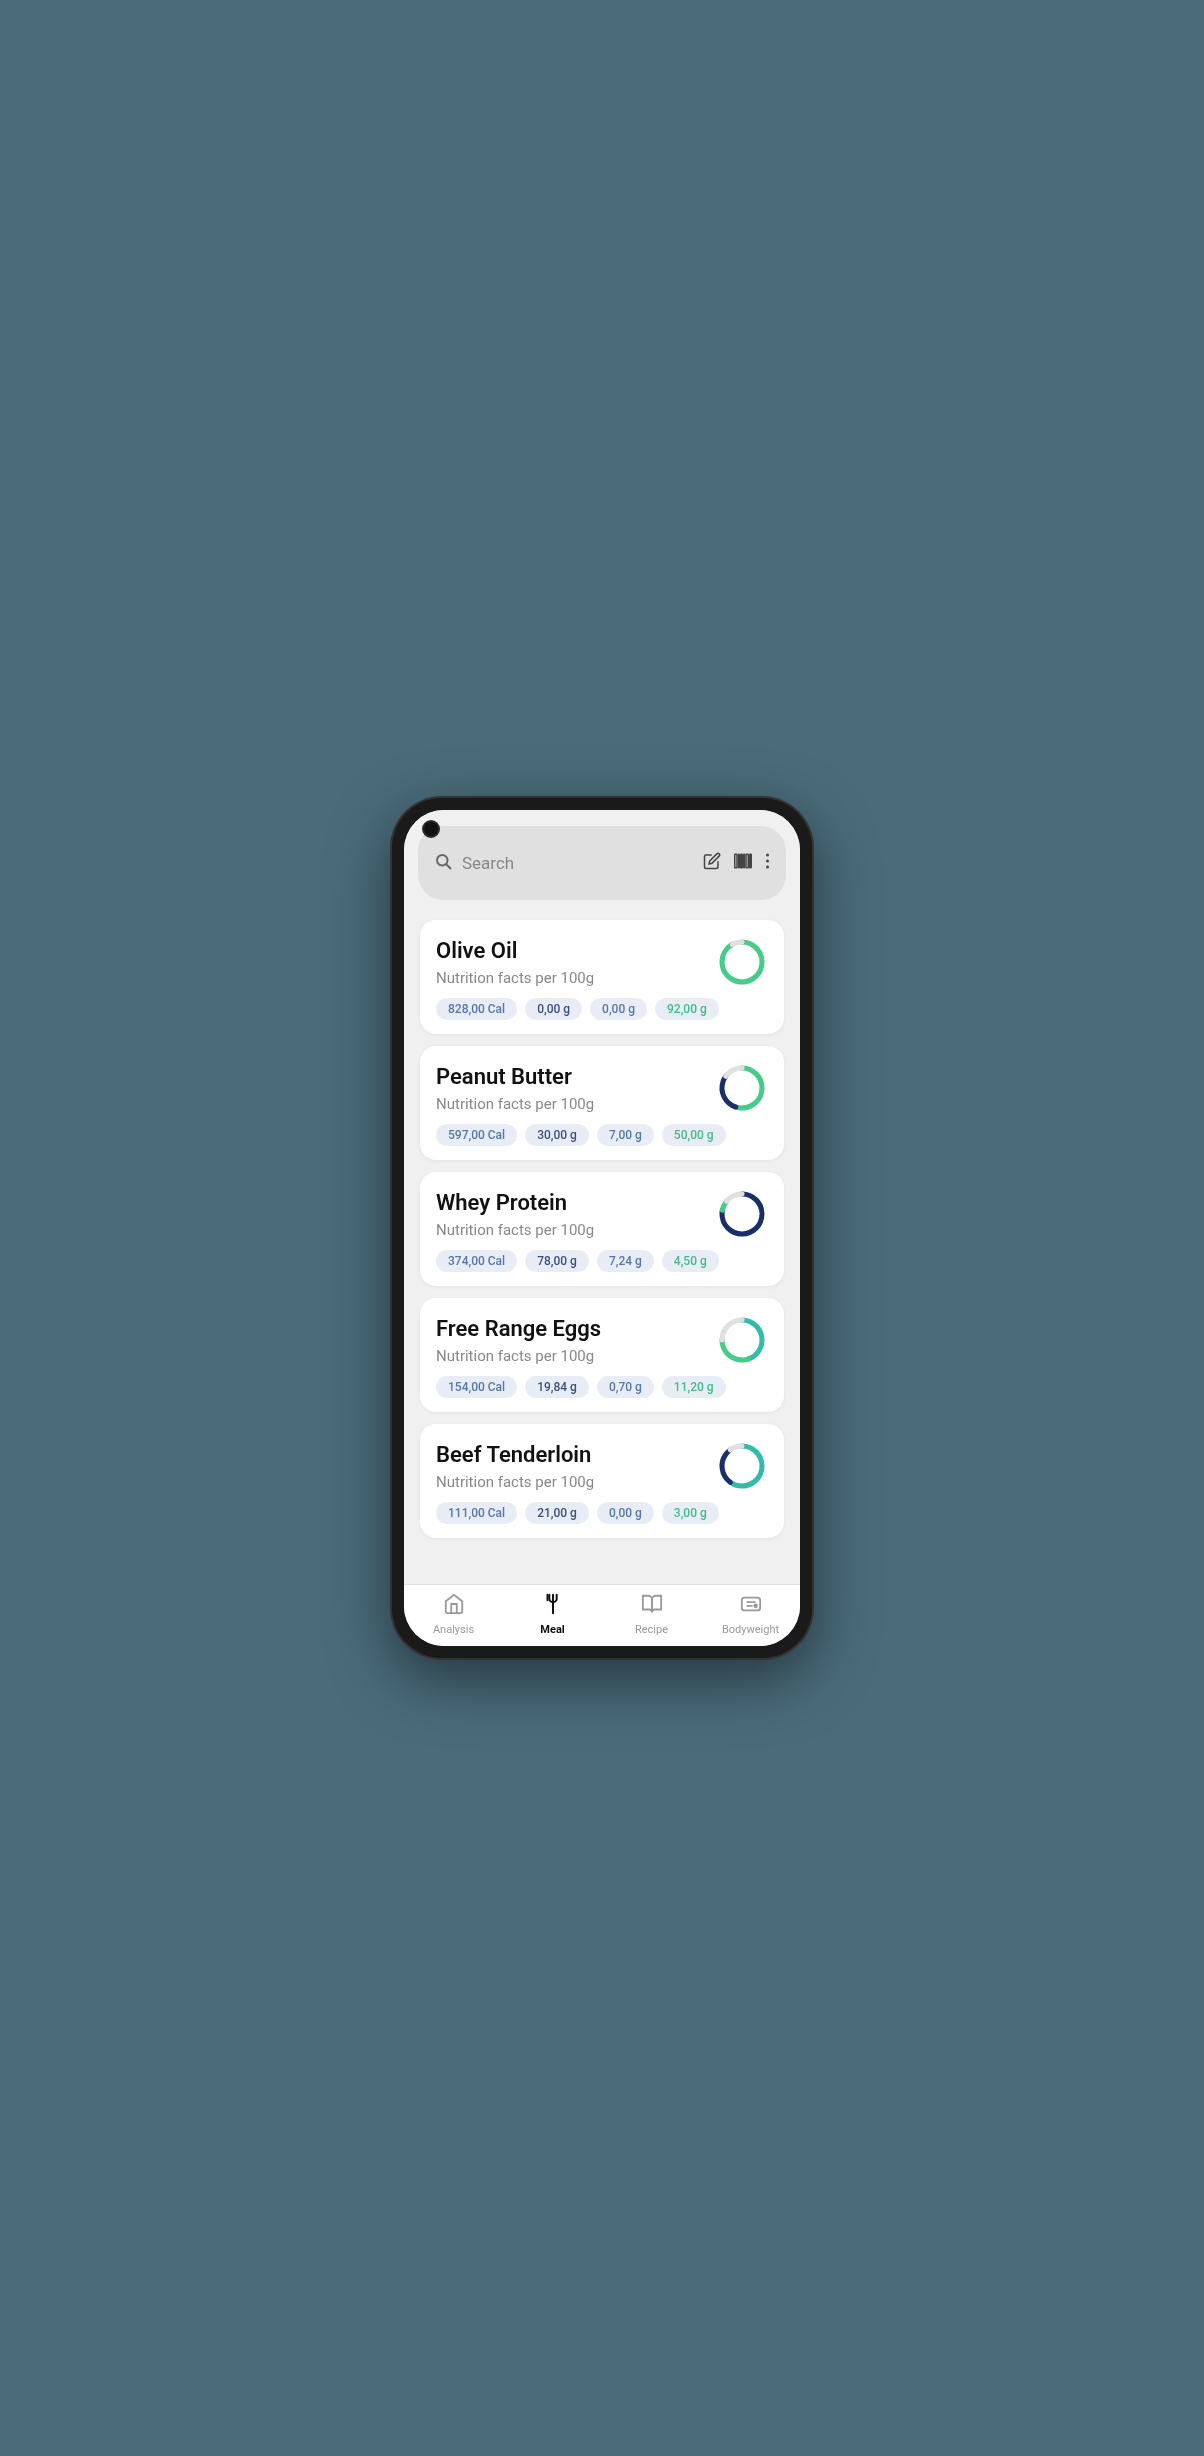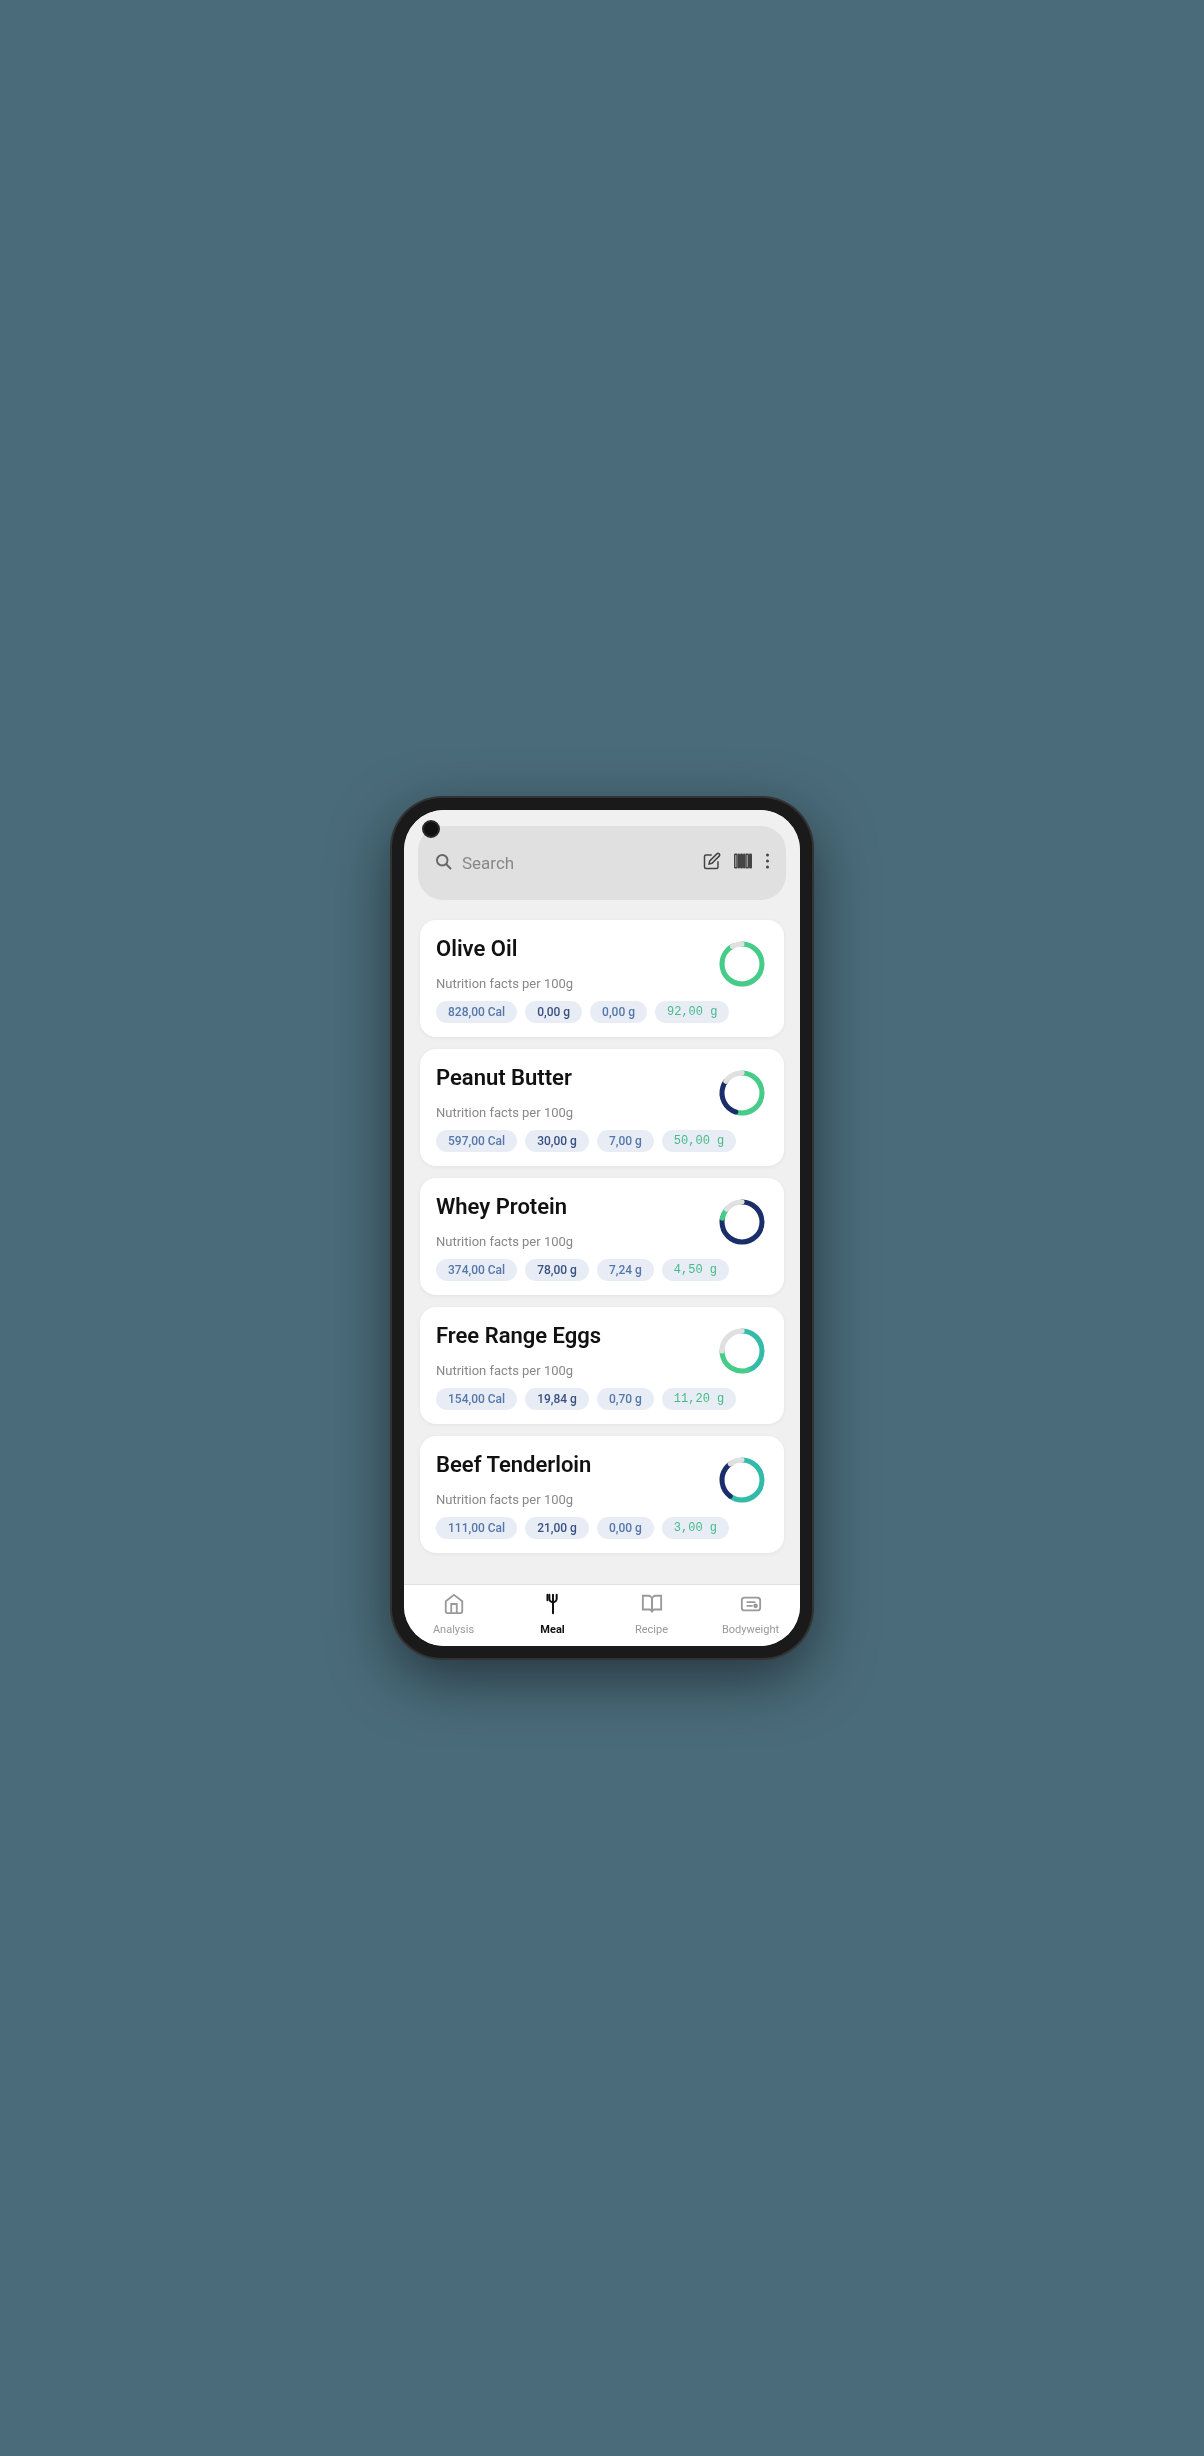--- a/index.html
+++ b/index.html
@@ -115,23 +115,23 @@
       align-items: center;
     }
 
     .food-info .food-name {
       font-size: 22px;
       font-weight: 600;
       color: #111;
     }
 
     .food-info .food-subtitle {
-      font-size: 13px;
+      font-size: 15px;
       color: #888;
-      margin-top: 15px;
+      margin-top: 6px;
     }
 
     .food-chart {
       width: 52px;
       height: 52px;
       flex-shrink: 0;
     }
 
     .food-badges {
       display: flex;
@@ -143,21 +143,21 @@
       background: #e8edf5;
       border-radius: 20px;
       padding: 4px 12px;
       font-size: 12px;
       font-weight: 500;
     }
 
     .badge-cal { color: #5577aa; }
     .badge-protein { color: #3a5080; }
     .badge-carb { color: #5577aa; }
-    .badge-fat { color: #44bb88; font-family: Liberation Mono, monospace; }
+    .badge-fat { color: #44bb88; }
 
     .bottom-nav {
       background: #fff;
       border-top: 1px solid #e0e0e0;
       display: flex;
       justify-content: space-around;
       padding: 8px 0 10px 0;
       flex-shrink: 0;
     }
 

